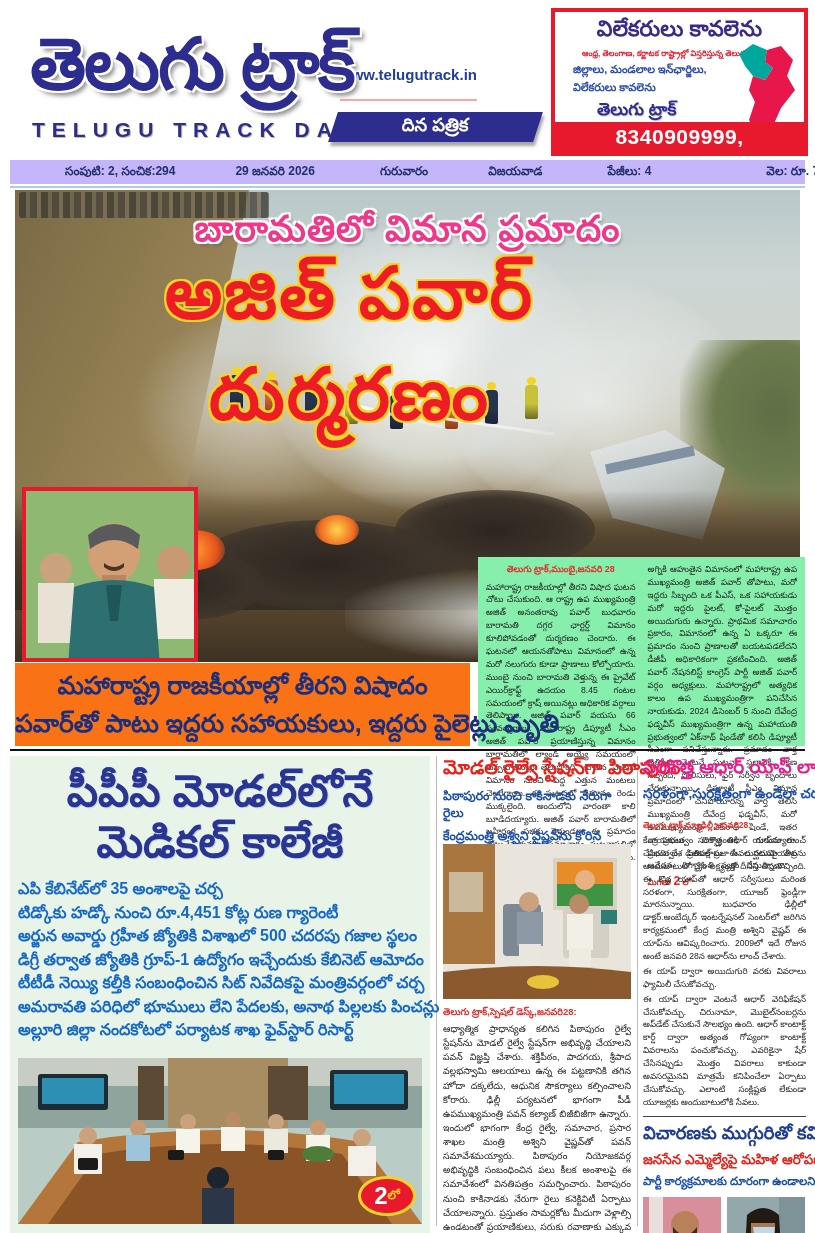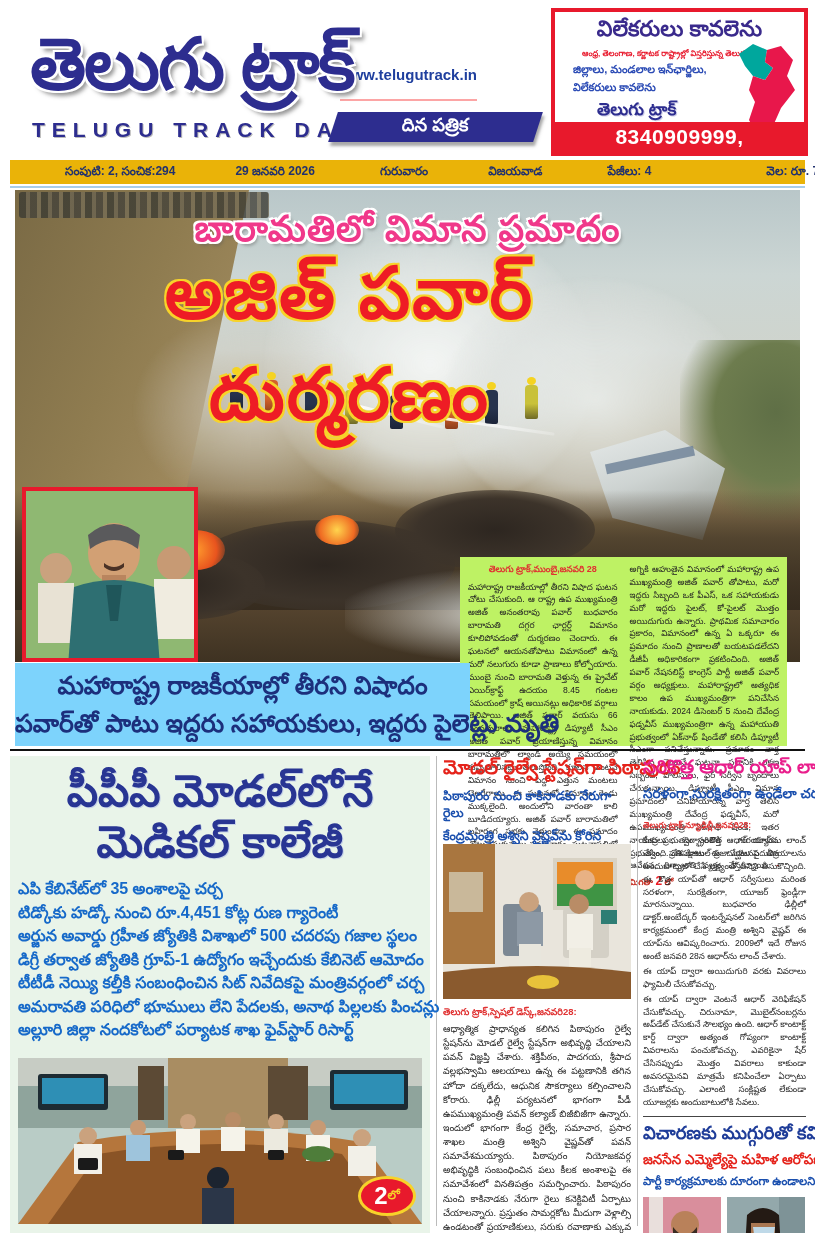--- a/index.html
+++ b/index.html
@@ -26,21 +26,21 @@
   .adbox-title { text-align:center; font-size:22px; font-weight:bold; color:#3a2a8c; margin-top:4px; }
   .adbox-line1 { text-align:center; font-size:8px; font-weight:bold; color:#e8192c; margin-top:2px; padding:0 6px; }
   .adbox-line2,.adbox-line3 { text-align:left; font-size:11px; font-weight:bold; color:#2b4bb5; margin:3px 0 0 18px; width:160px; }
   .adbox-brand { font-size:17px; font-weight:bold; color:#2d2d8f; margin:4px 0 0 42px;
     text-shadow:1px 1px 0 #cfcfe8; }
   .adbox-phones { position:absolute; left:0; bottom:0; width:100%; height:30px; background:#e8192c;
     color:#fff; font-size:21px; font-weight:bold; text-align:center; line-height:30px; letter-spacing:.5px; }
   .adbox-map { position:absolute; right:3px; top:30px; }
 
   
-  .infobar { position:absolute; left:10px; top:160px; width:795px; height:24px; background:#eab308;
+  .infobar { position:absolute; left:10px; top:160px; width:795px; height:24px; background:#c4b5fd;
     display:flex; align-items:center; font-size:12px; color:#21316e; font-weight:bold; }
   .infobar > div { white-space:nowrap; }
   .infobar .i1{margin-left:55px;} .infobar .i2{margin-left:60px;} .infobar .i3{margin-left:65px;}
   .infobar .i4{margin-left:60px;} .infobar .i5{margin-left:65px;} .infobar .i6{margin-left:115px;}
   .infobar-underline { position:absolute; left:10px; top:186px; width:795px; height:2px; background:#a9cdea; }
 
   
   .lead-photo { position:absolute; left:15px; top:190px; width:785px; height:472px; overflow:hidden;
     background:linear-gradient(180deg,#b9c7c9 0%,#ccd6d4 18%,#cfd4cd 34%,#a89a74 52%,#8a7450 68%,#5d4a33 84%,#3e3222 100%); }
   .hillside { position:absolute; left:0; top:0; width:300px; height:330px;
@@ -84,29 +84,29 @@
     color:#f0388a; letter-spacing:1px;
     text-shadow:-2px -2px 0 #fff,2px -2px 0 #fff,-2px 2px 0 #fff,2px 2px 0 #fff,3px 4px 3px rgba(90,90,90,.4); }
   .headline { position:absolute; left:0; top:62px; width:669px; text-align:center; font-size:72px; font-weight:bold;
     color:#ee1c25; letter-spacing:2px;
     text-shadow:-2px -2px 0 #f7d32a,2px -2px 0 #f7d32a,-2px 2px 0 #f7d32a,2px 2px 0 #f7d32a; }
 
   .inset-photo { position:absolute; left:22px; top:487px; width:176px; height:175px; border:4px solid #e8192c;
     background:linear-gradient(180deg,#9ec47e 0%,#86b06a 30%,#6d9b57 100%); overflow:hidden; }
 
   
-  .creambox { position:absolute; left:460px; top:557px; width:327px; height:189px; background:#bef264;
+  .creambox { position:absolute; left:478px; top:557px; width:327px; height:189px; background:#86efac;
     padding:6px 8px; display:flex; gap:12px; }
   .cream-col { width:50%; font-size:8.6px; line-height:1.5; color:#222; text-align:justify; }
   .cream-dateline { text-align:center; color:#e03131; font-weight:bold; font-size:9px; margin-bottom:4px; }
   .cont-red { color:#c22a1e; font-weight:bold; }
   .cont-num { color:#ee1c25; font-weight:bold; font-size:12px; }
 
   
-  .greenband { position:absolute; left:15px; top:663px; width:455px; height:83px; background:#7dd3fc;
+  .greenband { position:absolute; left:15px; top:663px; width:455px; height:83px; background:#f97316;
     color:#1c2f7c; font-weight:bold; text-align:center; padding-top:8px; }
   .greenband .g1 { font-size:25px; }
   .greenband .g2 { font-size:25px; margin-top:3px; white-space:nowrap; }
 
   .black-rule { position:absolute; left:10px; top:749px; width:795px; height:2px; background:#111; }
 
   
   .vdiv { position:absolute; top:756px; width:1px; height:470px; background:#bbb; }
   .vd1{left:436px;} .vd2{left:637px;}
 

